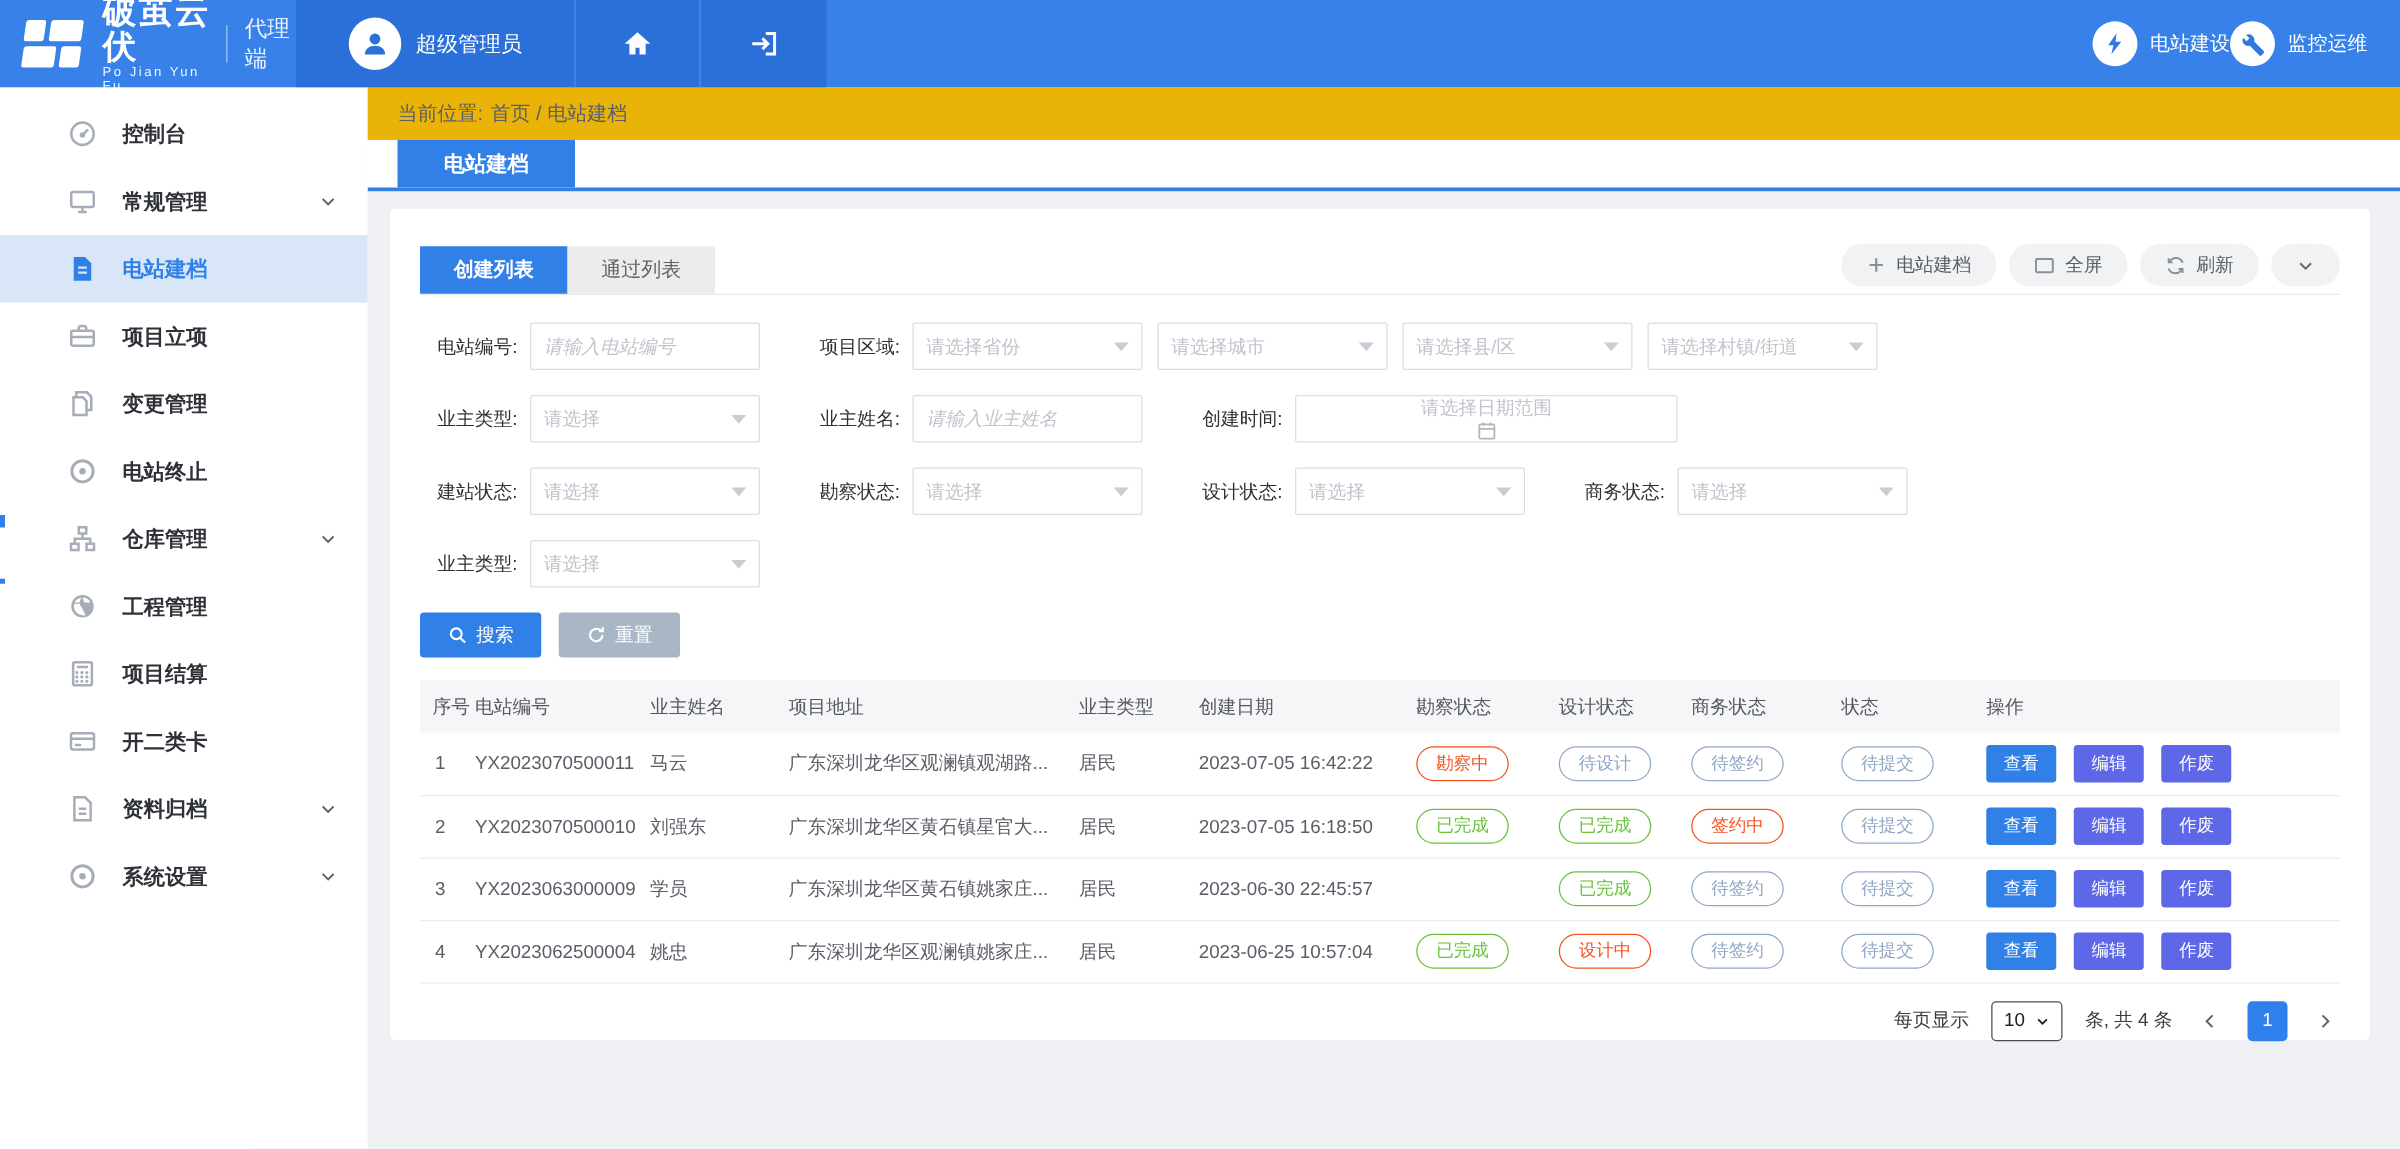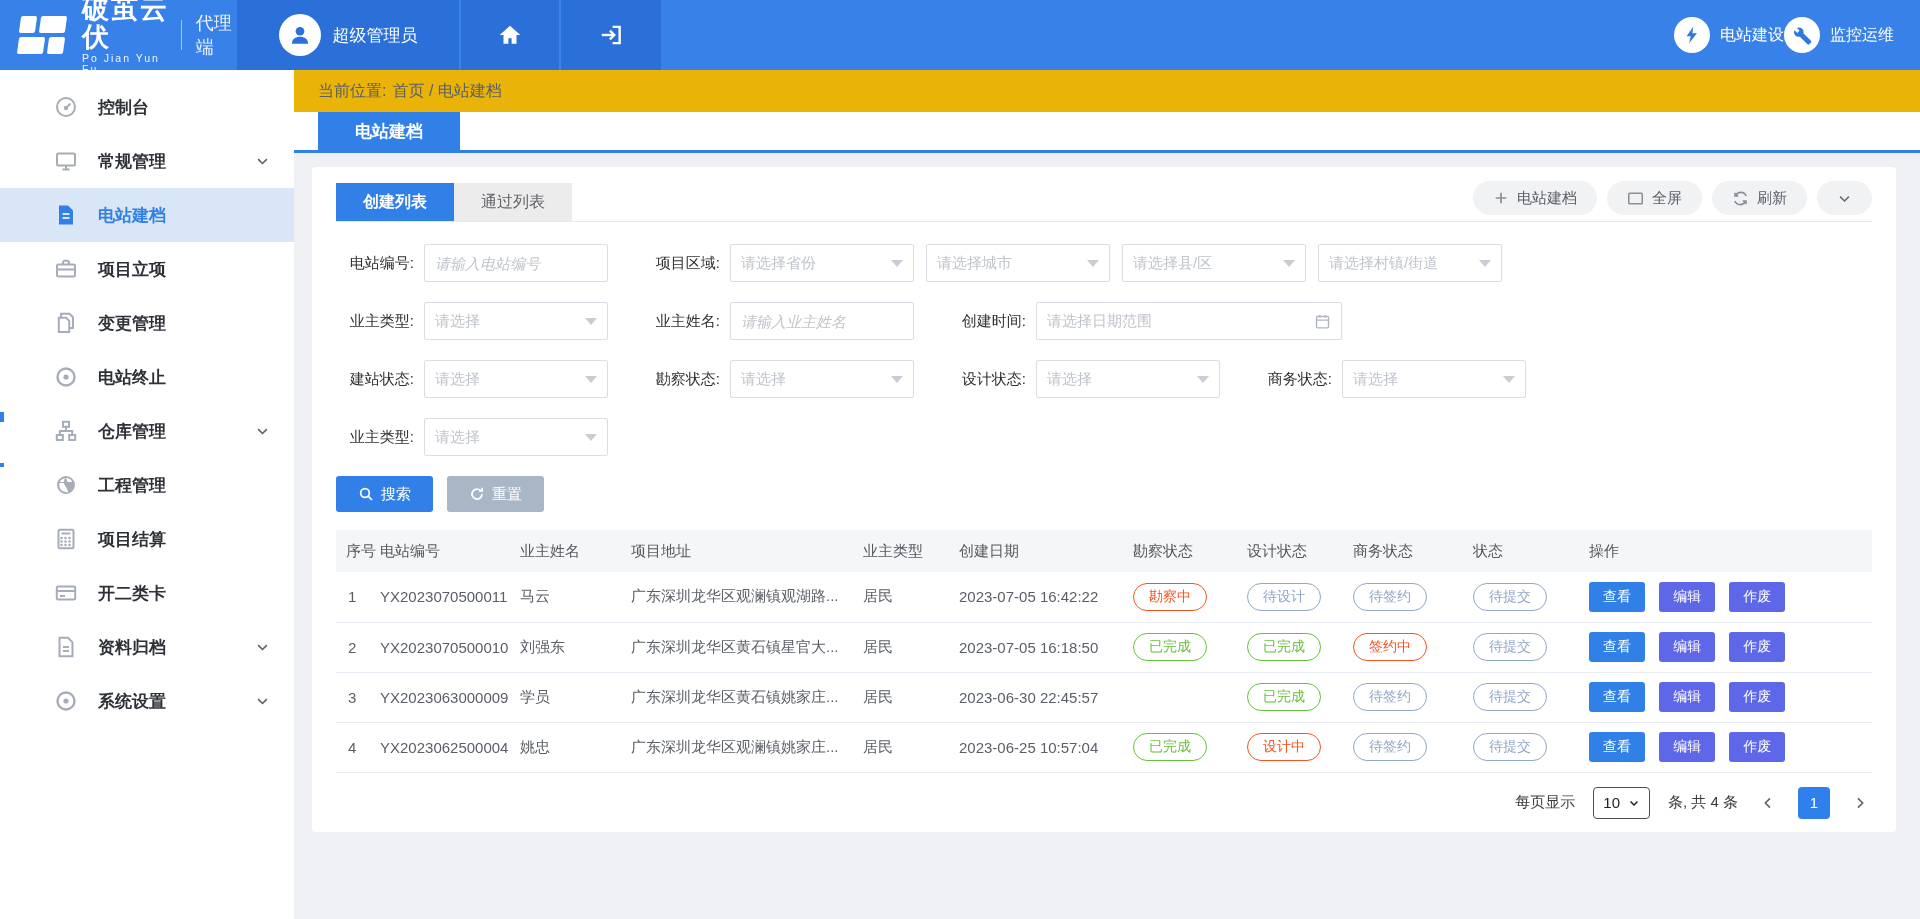--- a/index.html
+++ b/index.html
@@ -47,21 +47,21 @@
   .side-item.active .s-label { color:#3080e8; }
   .side-chev { position:absolute; right:24px; top:50%; transform:translateY(-50%); color:#5a5e66; display:flex; }
   .edge-mark { position:absolute; left:0; width:4px; background:#2f80ed; }
 
   
   .main { flex:1; display:flex; flex-direction:column; min-width:0; }
   .breadcrumb-bar { background:#eab308; height:42px; display:flex; align-items:center; padding-left:24px; font-size:16px; color:#5a5e66; gap:6px; }
   .tabstrip { background:#fff; height:41px; border-bottom:3px solid #3080e8; display:flex; align-items:flex-end; padding-left:24px; }
   .page-tab { width:142px; height:38px; background:#3080e8; color:#fff; font-size:17px; font-weight:700; display:flex; align-items:center; justify-content:center; cursor:pointer; }
 
-  .card { background:#fff; margin:14px 24px 0 18px; height:665px; border-radius:4px; padding:14px 24px 0 24px; }
+  .card { background:#fff; margin:14px 24px 0 18px; height:665px; border-radius:4px; padding:28px 24px 0 24px; }
 
   
   .card-top { display:flex; align-items:flex-end; border-bottom:1px solid #e6e8eb; }
   .list-tab { width:118px; height:38px; display:flex; align-items:center; justify-content:center; font-size:16px; cursor:pointer; }
   .list-tab.active { background:#3080e8; color:#fff; font-weight:700; }
   .list-tab.inactive { background:#ececec; color:#606266; }
   .card-top-spacer { flex:1; }
   .toolbar { display:flex; align-items:center; gap:10px; padding-bottom:6px; }
   .pill-btn { height:34px; border-radius:17px; background:#f1f2f4; border:none; display:flex; align-items:center; gap:8px; padding:0 20px; font-size:15px; color:#5a5e66; cursor:pointer; font-family:inherit; }
   .pill-btn.icon-only { padding:0 20px; }
@@ -70,21 +70,21 @@
   .filters { margin-top:22px; }
   .f-row { display:flex; margin-bottom:20px; }
   .f-group { display:flex; align-items:center; }
   .f-label { width:78px; text-align:right; font-size:15px; color:#303133; margin-right:10px; white-space:nowrap; flex-shrink:0; }
   .f-ctl { height:38px; border:1px solid #d9dde4; border-radius:2px; background:#fff; display:flex; align-items:center; padding:0 10px; font-size:15px; color:#c0c4cc; }
   .f-input { width:184px; }
   .f-input input { border:none; outline:none; width:100%; font-size:15px; color:#303133; font-family:inherit;font-style:italic; }
   .f-input input::placeholder { color:#c0c4cc; }
   .f-select { width:184px; justify-content:space-between; cursor:pointer; }
   .caret { width:0; height:0; border-left:6px solid transparent; border-right:6px solid transparent; border-top:7px solid #c8ccd4; }
-  .f-date { width:306px; justify-content:space-between; cursor:pointer; }
+  .f-date { width:306px; justify-content:space-between; cursor:pointer;flex-direction:column; }
   .sel-gap { margin-left:12px; }
   .colgap { width:34px; flex-shrink:0; }
 
   .btn-row { display:flex; gap:14px; margin-top:4px; }
   .btn { height:36px; border:none; border-radius:3px; color:#fff; font-size:15px; display:flex; align-items:center; gap:7px; padding:0 22px; cursor:pointer; font-family:inherit; }
   .btn-search { background:#3080e8; }
   .btn-reset { background:#a9b6c6; }
 
   
   table.data { width:1536px; border-collapse:collapse; margin-top:18px; table-layout:fixed; }

